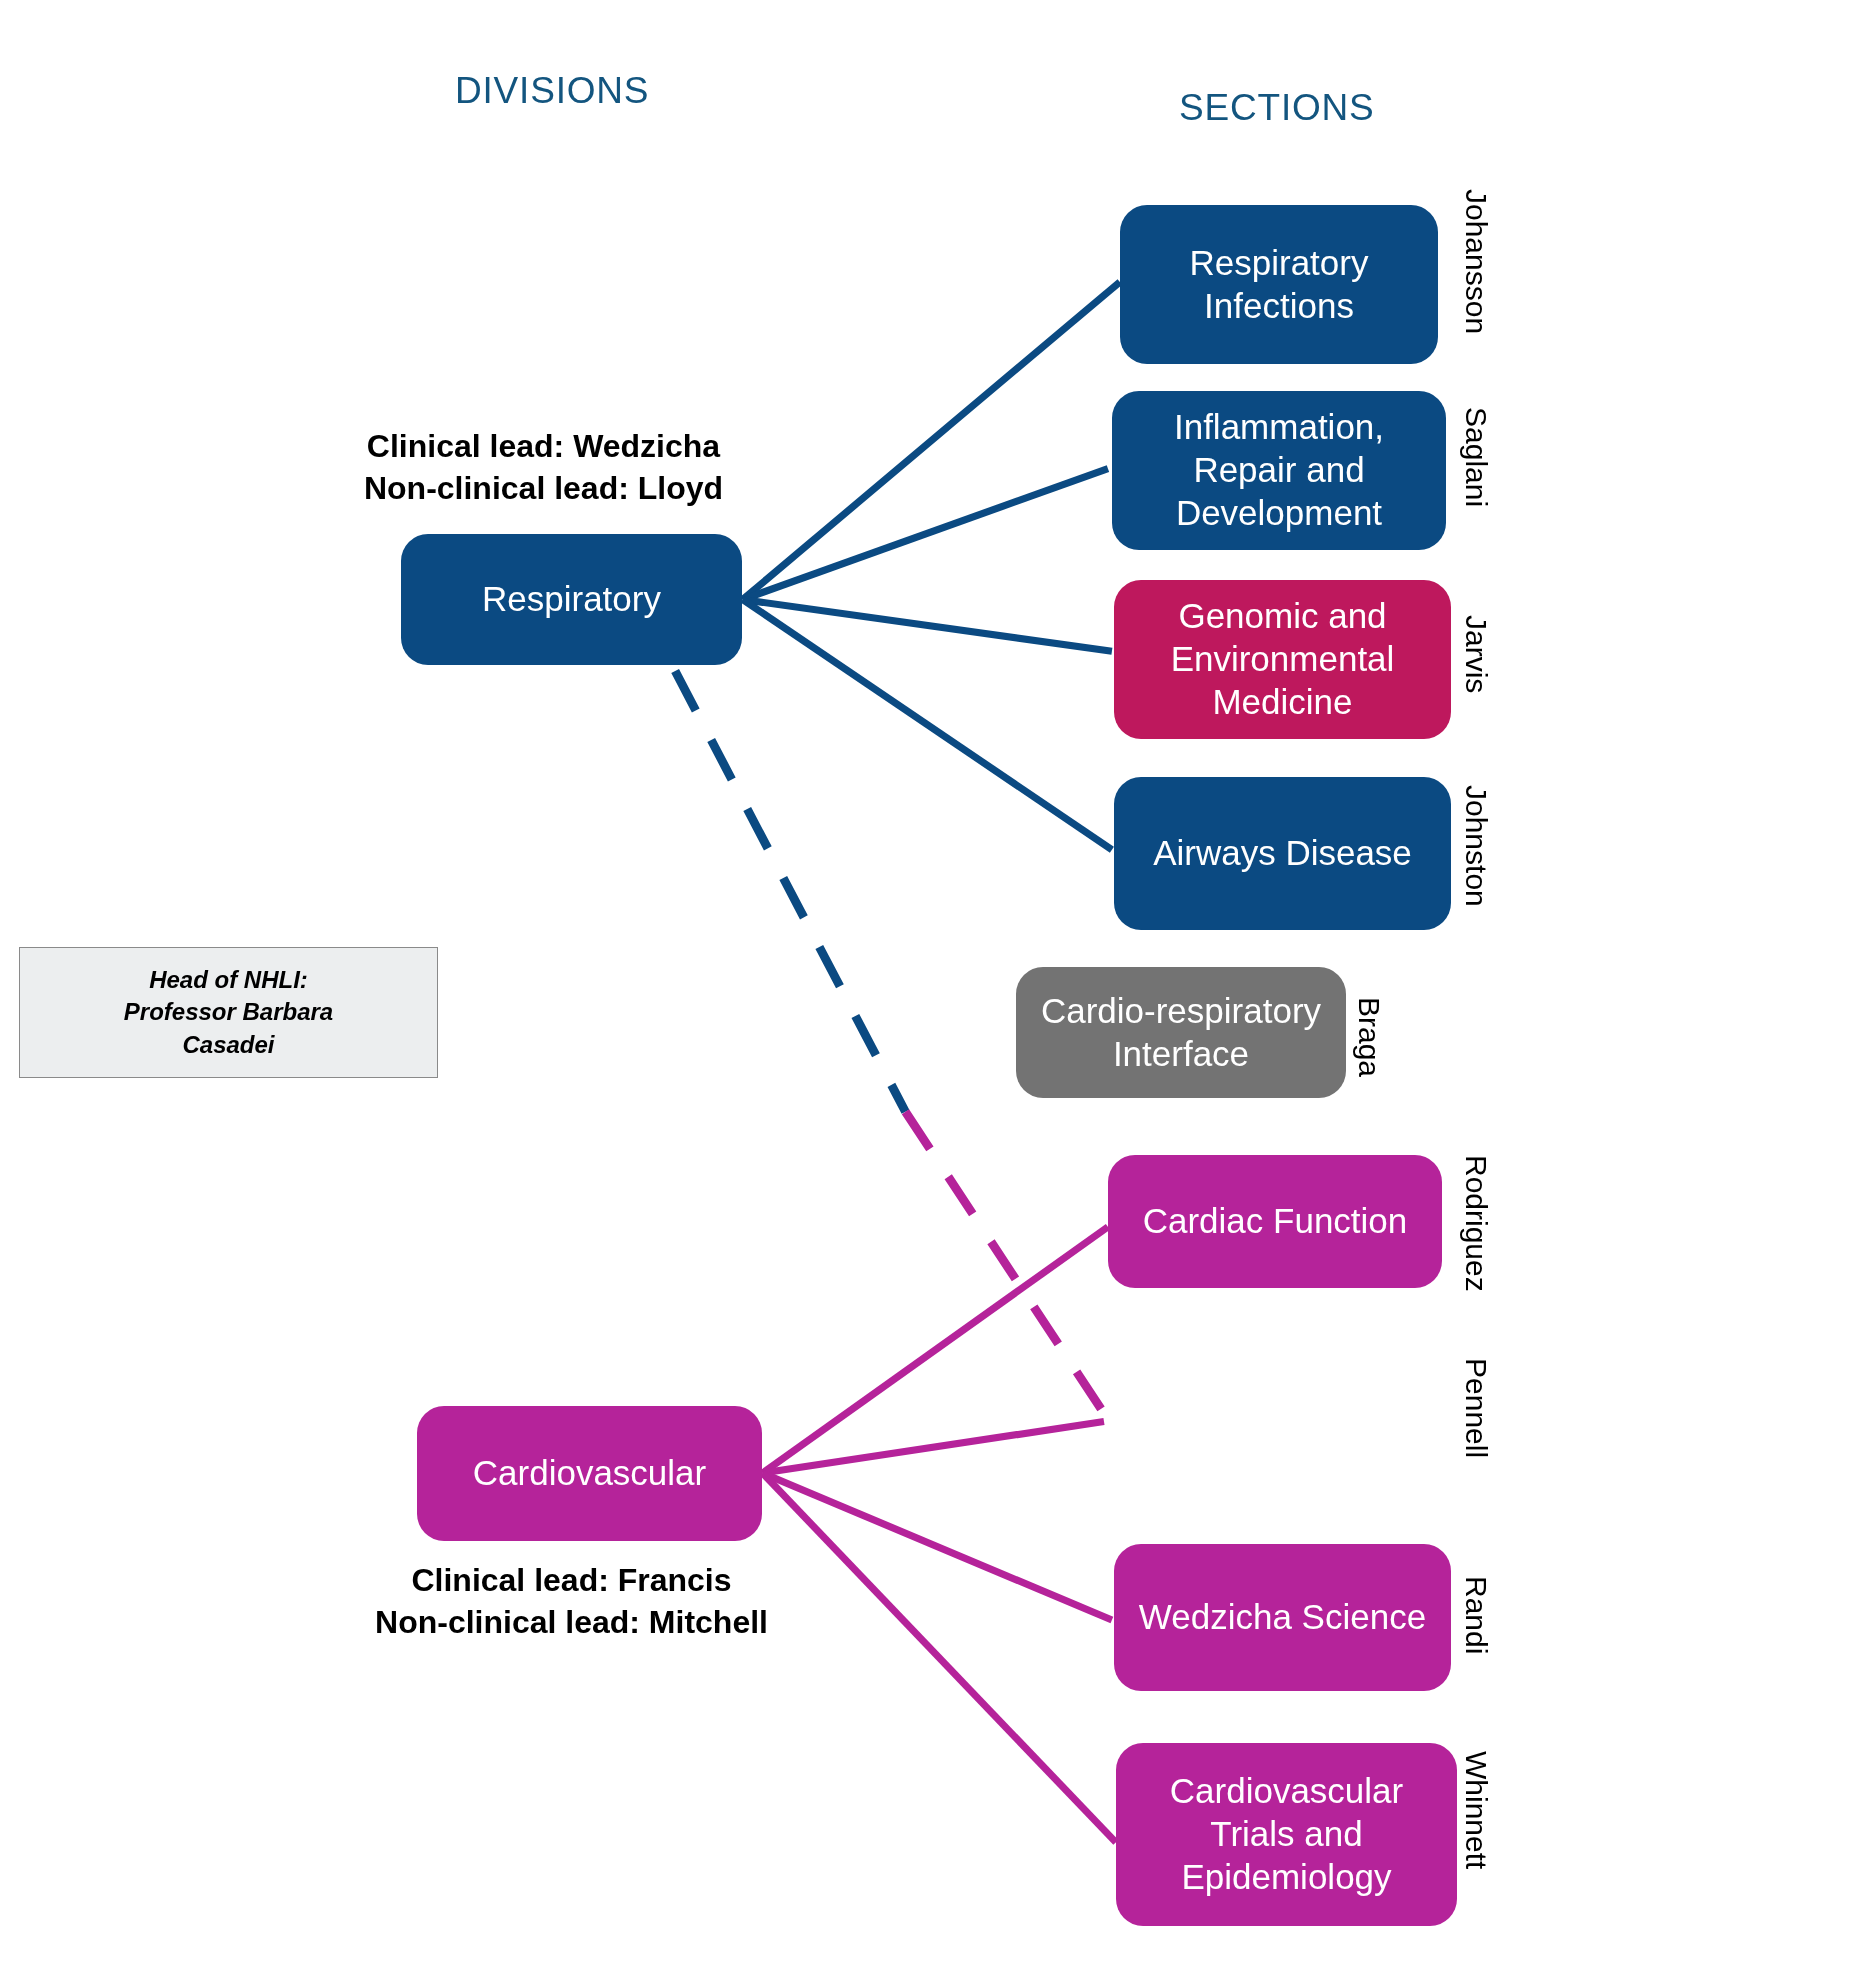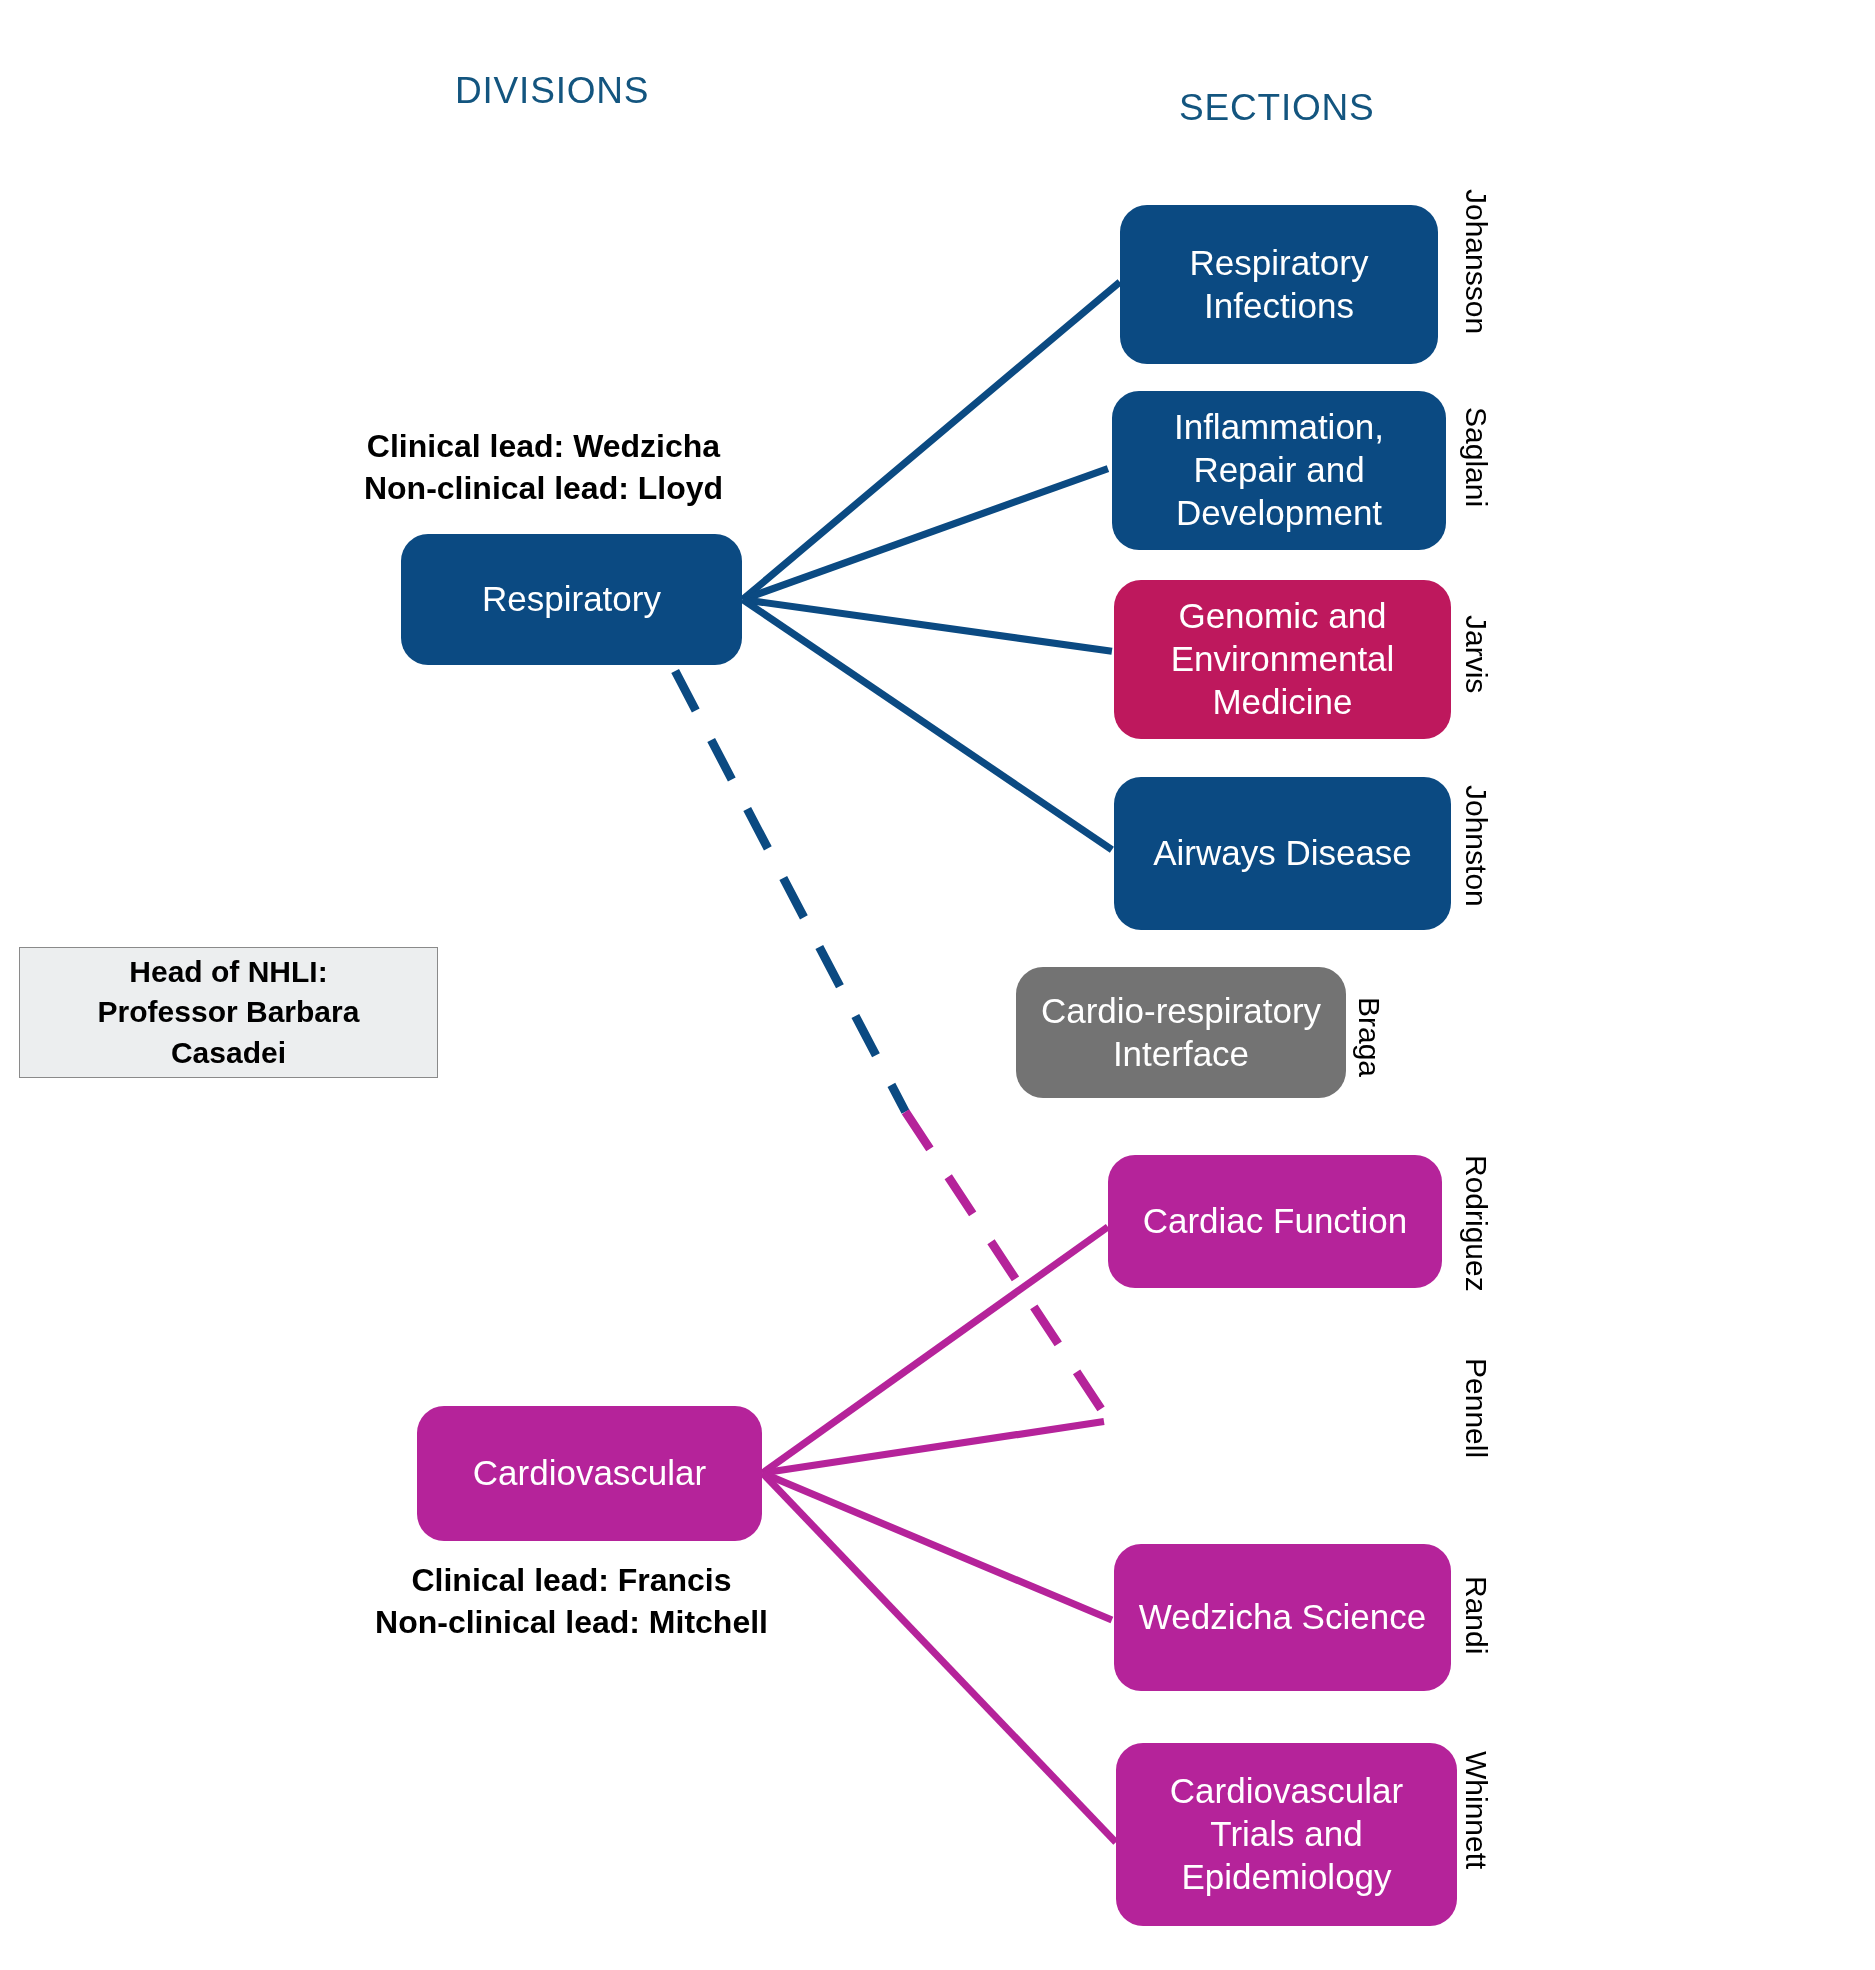--- a/index.html
+++ b/index.html
@@ -60,25 +60,26 @@
   }
   .head-box {
     position: absolute;
     background: #eceeef;
     border: 1.6px solid #8a8a8a;
     box-sizing: border-box;
     display: flex;
     align-items: center;
     justify-content: center;
     text-align: center;
-    font-size: 30px;
+    font-size: 24px;
     font-weight: bold;
     color: #000000;
     line-height: 1.35;
     white-space: pre-line;
+    font-style: italic;
   }
   .side-name {
     position: absolute;
     font-size: 30px;
     color: #000000;
     white-space: nowrap;
     transform-origin: left top;
     transform: rotate(90deg);
   }
 </style>

